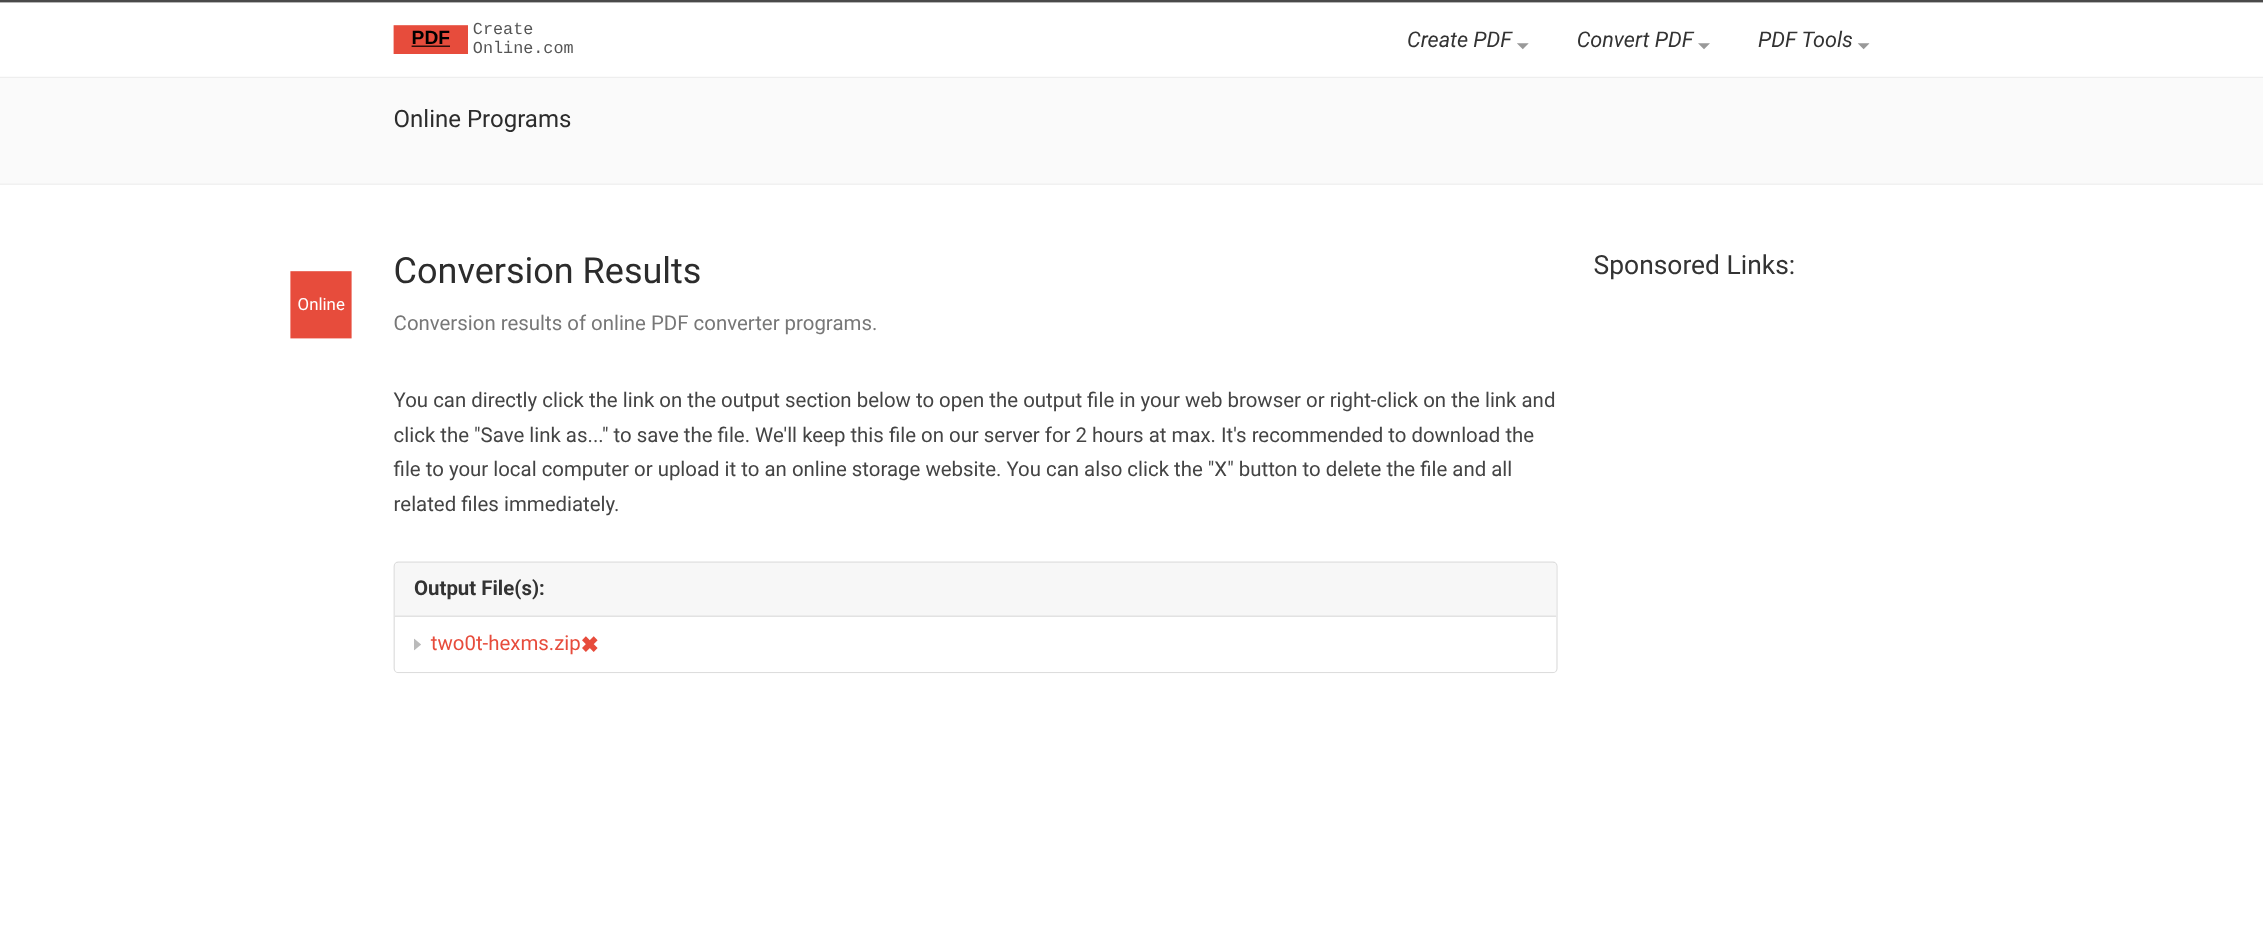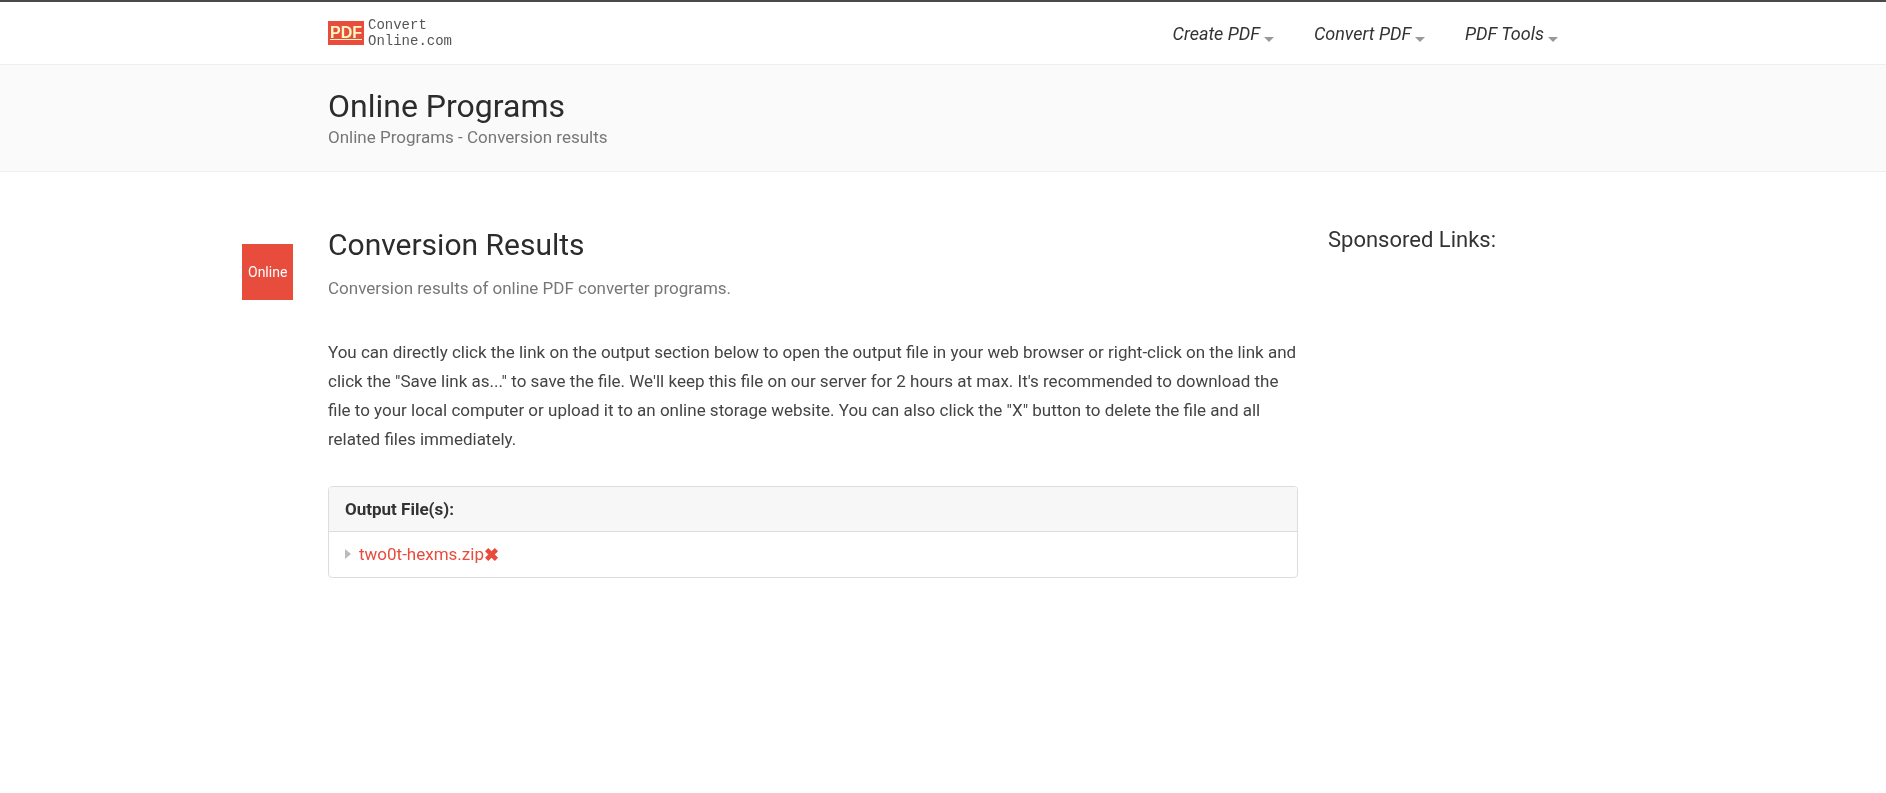--- a/index.html
+++ b/index.html
@@ -21,24 +21,24 @@
   max-width: 1230px;
   margin: 0 auto;
 }
 .logo {
   display: flex;
   align-items: center;
   gap: 4px;
 }
 .logo-badge {
   background: #e74c3c;
-  color: #fef9c3;
+  color: #000000;
   font-weight: bold;
   font-size: 16px;
-  padding: 3px 2px;
+  padding: 3px 15px;
   font-family: Arial, sans-serif;
   text-decoration: underline;
 }
 .logo-text {
   font-family: "Courier New", monospace;
   font-size: 14px;
   color: #555;
   line-height: 1.15;
 }
 .nav {
@@ -68,24 +68,24 @@
   background: #fafafa;
   border-top: 1px solid #eee;
   border-bottom: 1px solid #eee;
   padding: 22px 0 24px 0;
 }
 .page-header-inner {
   max-width: 1230px;
   margin: 0 auto;
 }
 .page-title {
-  font-size: 32px;
+  font-size: 20px;
   font-weight: 400;
   color: #2c2c2c;
-  margin-bottom: 2px;
+  margin-bottom: 18px;
 }
 .page-subtitle {
   font-size: 17px;
   color: #777;
 }
 .content-wrapper {
   max-width: 1230px;
   margin: 0 auto;
   display: flex;
   gap: 30px;
@@ -184,21 +184,21 @@
   font-weight: 400;
 }
 </style>
 </head>
 <body>
 
 <div class="header">
   <div class="logo">
     <span class="logo-badge">PDF</span>
     <div class="logo-text">
-      <div>Convert</div>
+      <div>Create</div>
       <div>Online.com</div>
     </div>
   </div>
   <nav class="nav">
     <div class="nav-item">
       <span>Create PDF</span>
       <span class="chevron-down">
         <svg viewBox="0 0 10 10">
             <path d="M0 2 L5 7 L10 2 Z"></path>
           </svg>
@@ -219,21 +219,20 @@
             <path d="M0 2 L5 7 L10 2 Z"></path>
           </svg>
       </span>
     </div>
   </nav>
 </div>
 
 <div class="page-header-section">
   <div class="page-header-inner">
     <h1 class="page-title">Online Programs</h1>
-    <div class="page-subtitle">Online Programs - Conversion results</div>
   </div>
 </div>
 
 <div class="content-wrapper">
   <div class="online-badge">Online</div>
 
   <div class="main-content">
     <h2 class="section-heading">Conversion Results</h2>
     <div class="section-subtext">Conversion results of online PDF converter programs.</div>
     <p class="instruction-text">You can directly click the link on the output section below to open the output file in your web browser or right-click on the link and click the "Save link as..." to save the file. We'll keep this file on our server for 2 hours at max. It's recommended to download the file to your local computer or upload it to an online storage website. You can also click the "X" button to delete the file and all related files immediately.</p>

